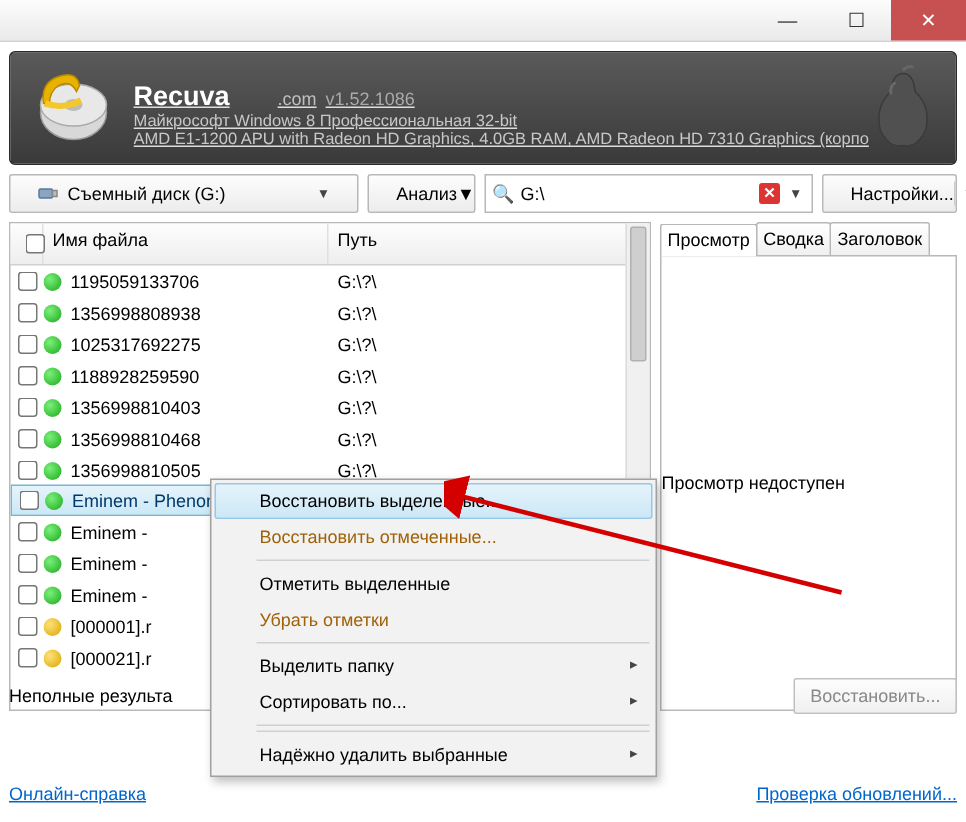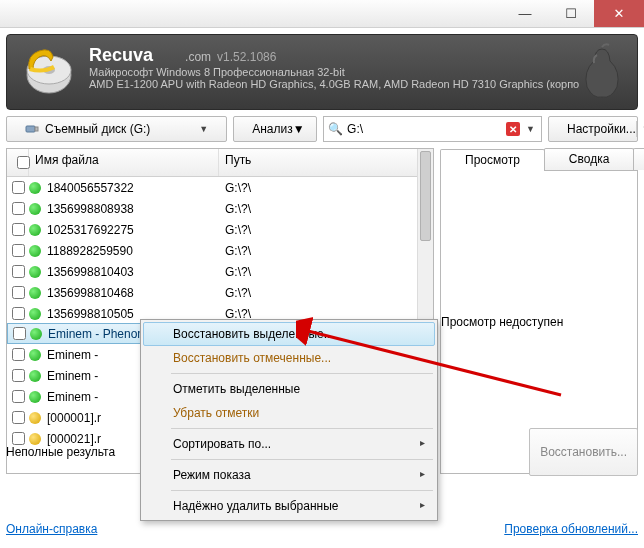--- a/index.html
+++ b/index.html
@@ -46,24 +46,25 @@
   }
 
   
   .header-panel {
     margin: 6px;
     background: linear-gradient(#5a5a5a, #3a3a3a);
     border: 1px solid #2a2a2a;
     border-radius: 4px;
     padding: 10px 12px;
     display: flex;
-    align-items: flex-start;
+    align-items: flex-end;
     color: #ddd;
     position: relative;
     overflow: hidden;
+    text-decoration: underline;
   }
   .logo-wrap {
     width: 60px; height: 54px;
     display: flex; align-items: center; justify-content: center;
   }
   .logo-wrap svg { width: 52px; height: 50px; }
   .header-text { margin-left: 10px; flex: 1; min-width: 0; }
   .brand-line { display: flex; align-items: baseline; gap: 6px; }
   .brand { color: #fff; font-size: 18px; font-weight: bold; }
   .brand-dom { color: #bfbfbf; font-size: 12px; font-weight: normal; margin-left: 26px; }
@@ -87,21 +88,21 @@
     border: 1px solid #b8b8b8;
     background: linear-gradient(#fdfdfd, #ececec);
     border-radius: 2px;
     display: flex;
     align-items: center;
     padding: 0 18px;
     font-size: 12px;
   }
   .combo.drive { width: 234px; gap: 6px; }
   .combo .chev { margin-left: auto; font-size: 9px; color: #444; }
-  .btn.analyze { width: 84px; justify-content: space-between; }
+  .btn.analyze { width: 72px; justify-content: space-between; }
   .path-box {
     flex: 1;
     border: 1px solid #b8b8b8;
     background: #fff;
     display: flex;
     align-items: center;
     padding: 0 4px;
     gap: 4px;
   }
   .path-box input {
@@ -189,21 +190,21 @@
   }
   .tabs {
     display: flex;
     height: 22px;
     font-size: 12px;
   }
   .tab {
     border: 1px solid #b8b8b8;
     border-bottom: none;
     background: linear-gradient(#fff, #f0f0f0);
-    padding: 3px 24px;
+    padding: 3px 4px;
     margin-right: -1px;
     border-radius: 2px 2px 0 0;
   }
   .tab.active {
     background: #fff;
     position: relative;
     top: 1px;
     z-index: 2;
   }
   .preview-body {
@@ -263,21 +264,21 @@
   .footer-top {
     display: flex;
     align-items: center;
     justify-content: space-between;
     margin-bottom: 10px;
   }
   .recover-btn {
     border: 1px solid #c0c0c0;
     background: linear-gradient(#fdfdfd, #f0f0f0);
     color: #888;
-    padding: 16px 10px;
+    padding: 4px 10px;
     border-radius: 2px;
   }
   .footer-links {
     display: flex;
     justify-content: space-between;
   }
   .link { color: #0066cc; cursor: pointer; }
   .link.u { text-decoration: underline; margin-top: 36px; }
 
   
@@ -374,21 +375,21 @@
       <div class="lh-cell lh-name">Имя файла</div>
       <div class="lh-cell lh-path">Путь</div>
     </div>
     <div class="list-scroll" id="list-scroll">
         <div class="row">
           <div class="cb">
             <input type="checkbox" style="">
           </div>
           <div class="nm">
             <span class="dot green"></span>
-            <span>1840056557322</span>
+            <span>1195059133706</span>
           </div>
           <div class="pth">G:\?\</div>
         </div>
         <div class="row">
           <div class="cb">
             <input type="checkbox" style="">
           </div>
           <div class="nm">
             <span class="dot green"></span>
             <span>1356998808938</span>
@@ -523,23 +524,23 @@
   </div>
 </div>
 
 <div class="ctxmenu">
   <div class="ctx-item hover">Восстановить выделенные...</div>
   <div class="ctx-item disabled">Восстановить отмеченные...</div>
   <div class="ctx-sep"></div>
   <div class="ctx-item">Отметить выделенные</div>
   <div class="ctx-item disabled">Убрать отметки</div>
   <div class="ctx-sep"></div>
+  <div class="ctx-item ctx-sub">Выделить папку</div>
   <div class="ctx-item ctx-sub">Сортировать по...</div>
   <div class="ctx-sep"></div>
-  <div class="ctx-item ctx-sub">Режим показа</div>
   <div class="ctx-sep"></div>
   <div class="ctx-item ctx-sub">Надёжно удалить выбранные</div>
 </div>
 
 <svg class="arrow-svg" viewBox="0 0 270 120">
   <defs>
     <marker id="ah" markerWidth="12" markerHeight="12" refX="2" refY="5" orient="auto">
       <path d="M0 0 L10 5 L0 10 Z" fill="#d40000"></path>
     </marker>
   </defs>

